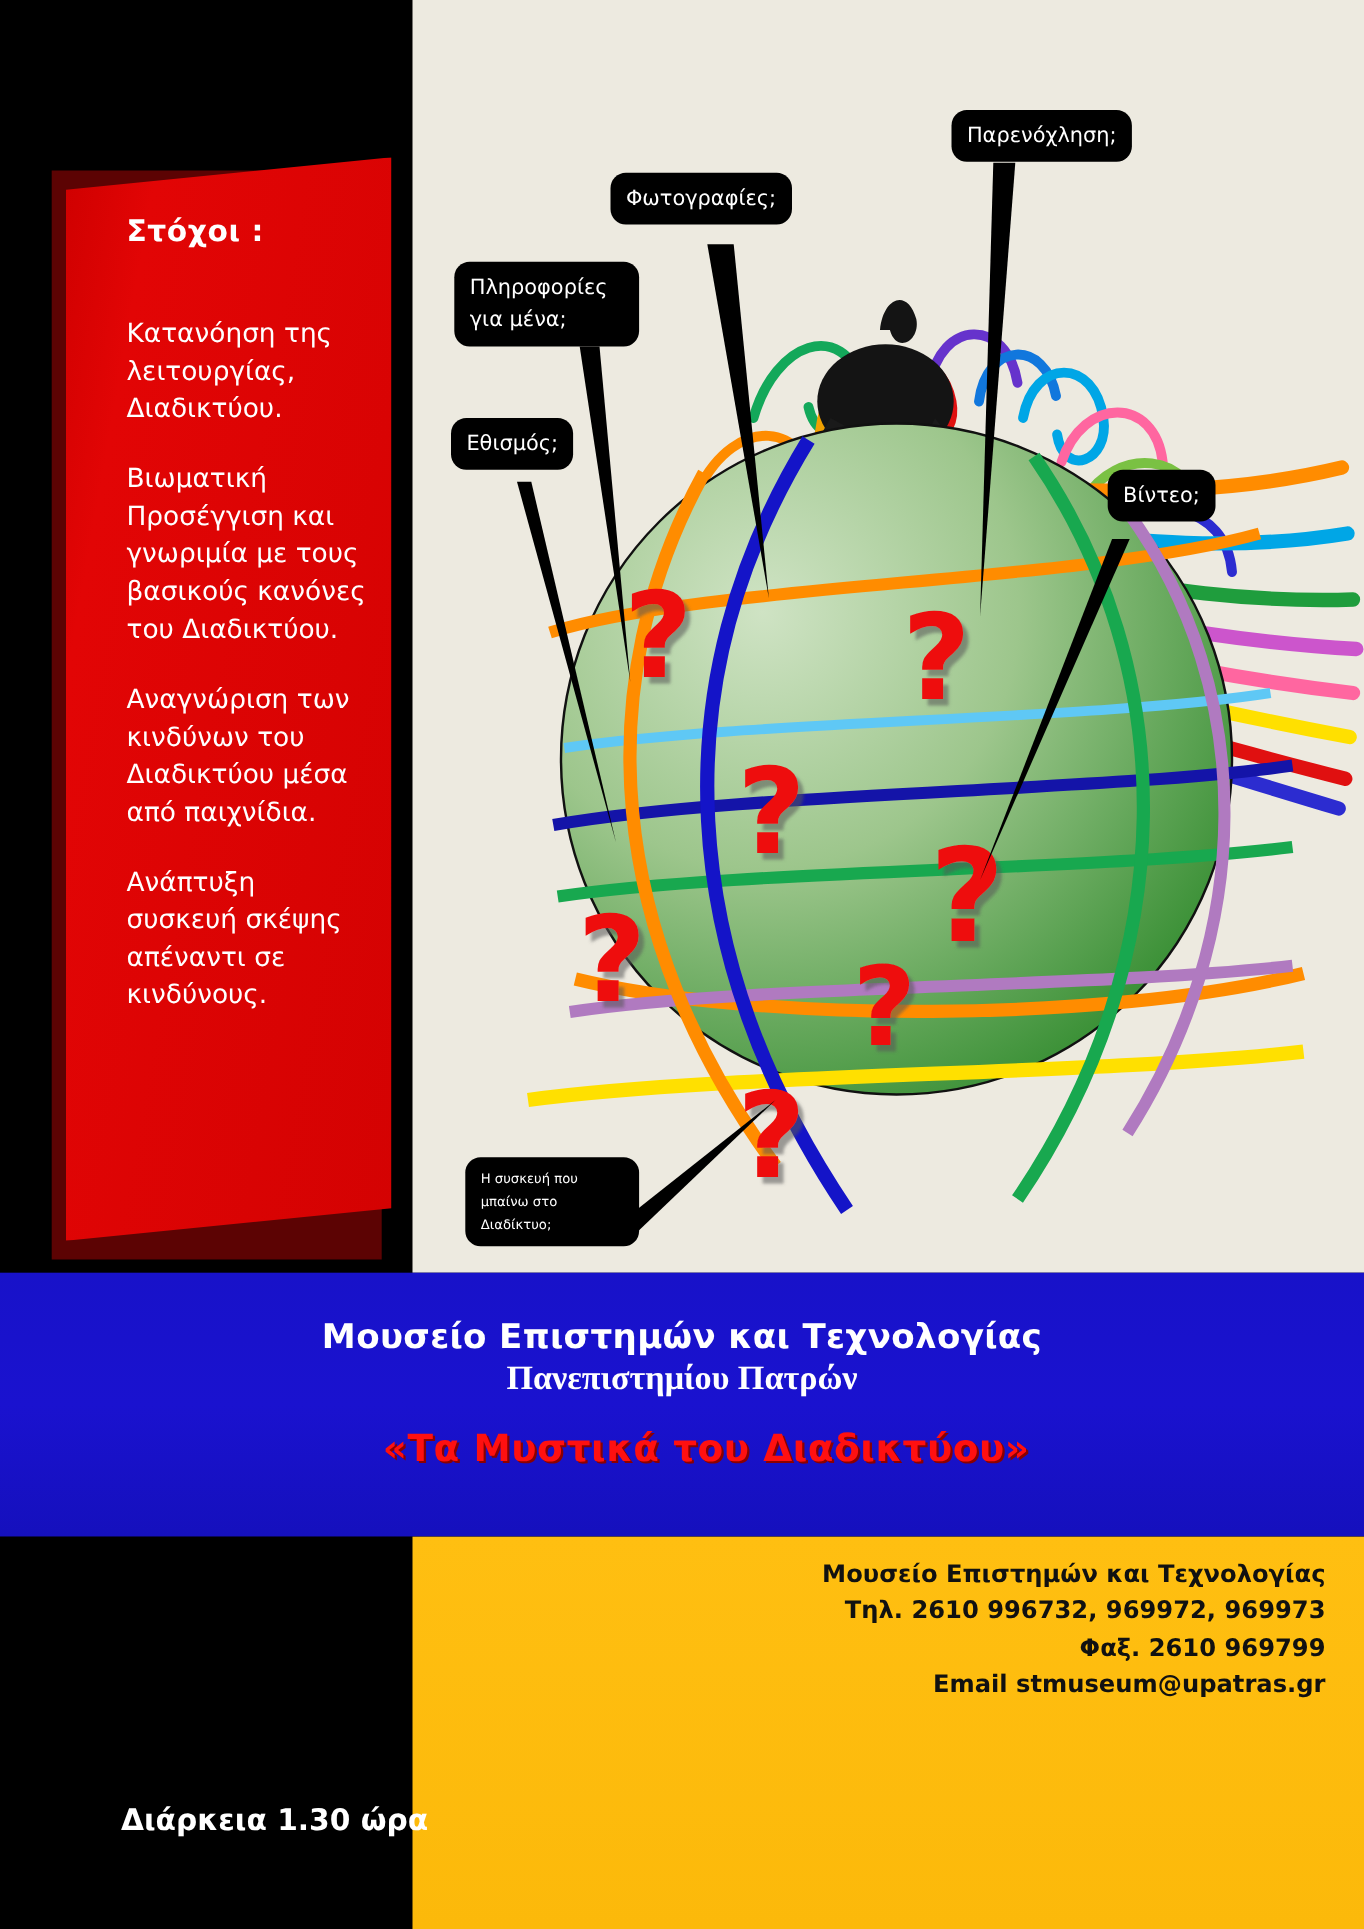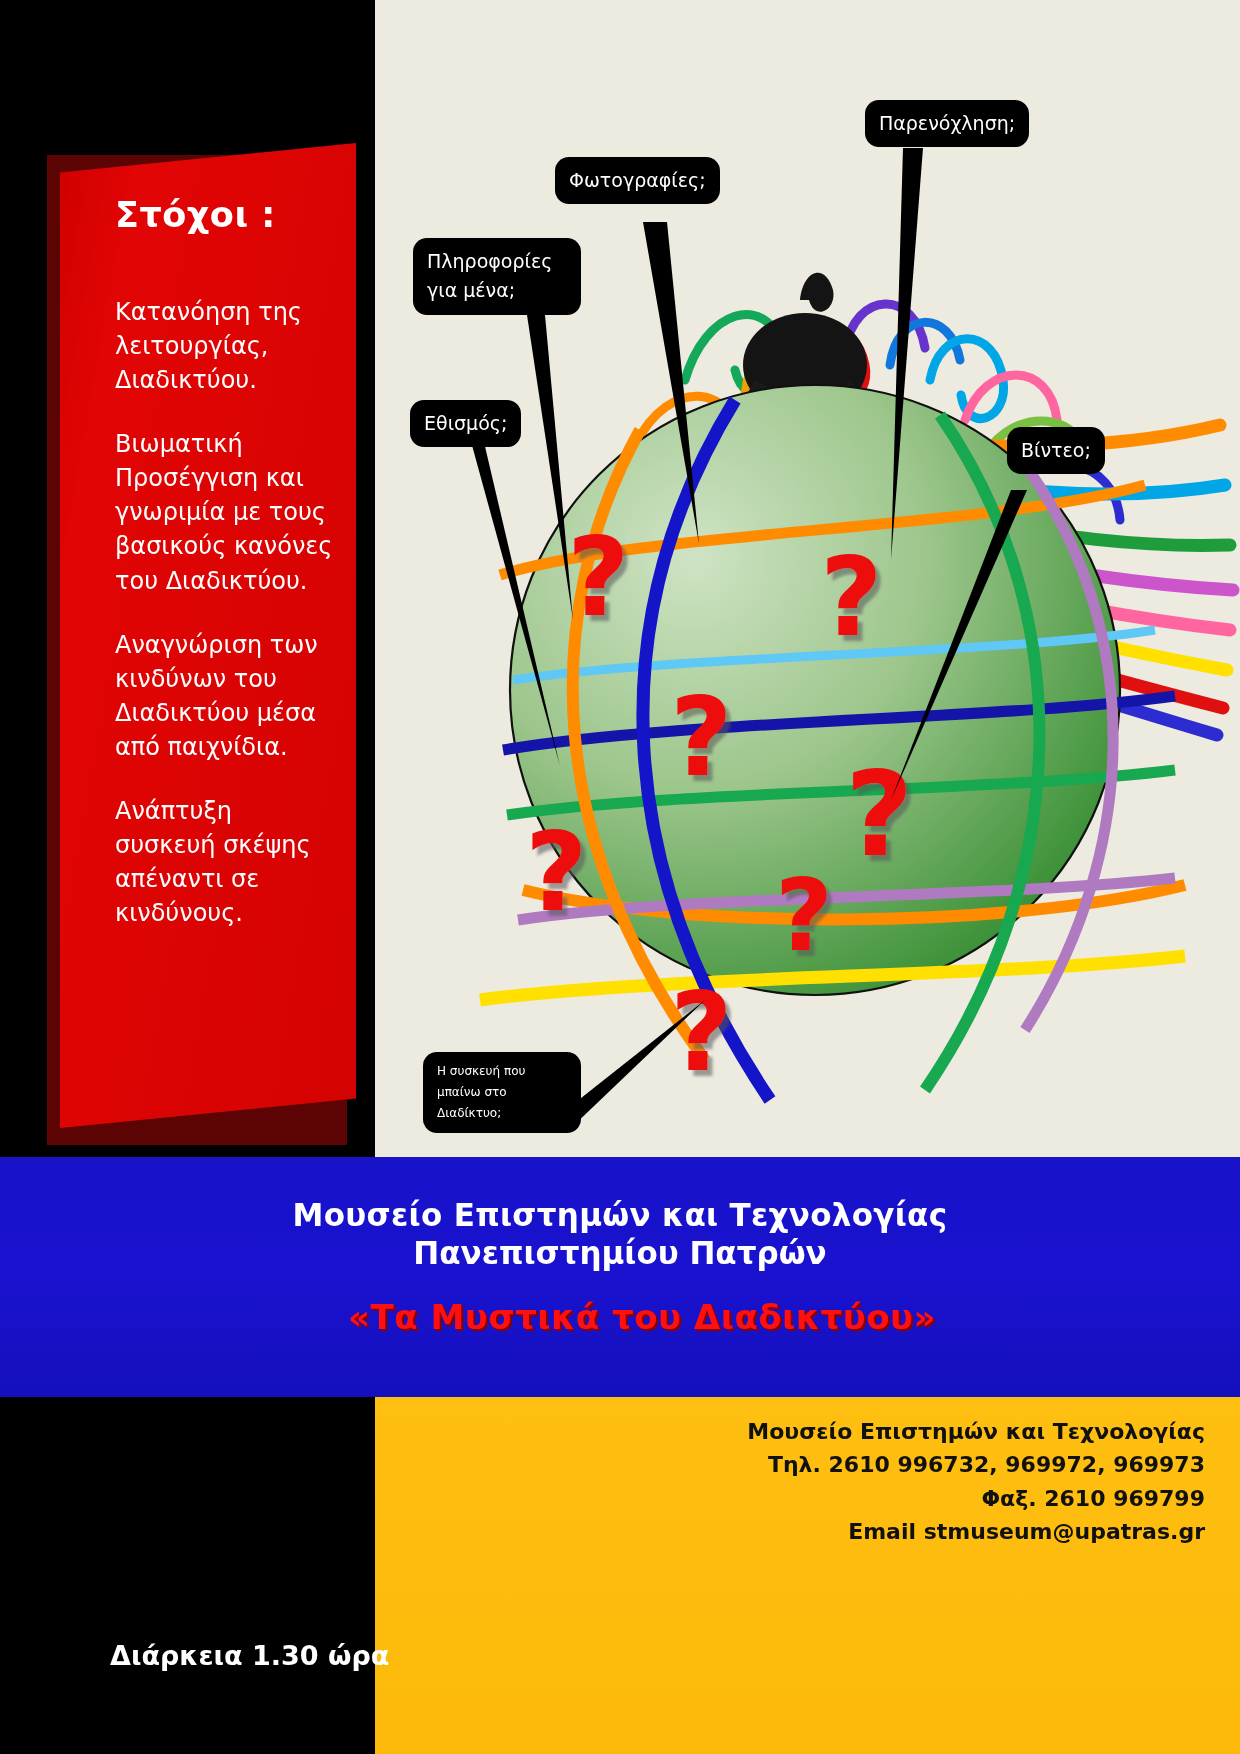--- a/index.html
+++ b/index.html
@@ -46,21 +46,21 @@
     height: 985px;
     background: #E00000;
     background: linear-gradient(100deg,#cf0000 0%, #e20505 18%, #d40202 100%);
     clip-path: polygon(0% 3%, 100% 0%, 100% 97%, 0% 100%);
     color: #ffffff;
   }
   #goals-inner {
     padding: 52px 20px 0 55px;
   }
   .goals-title {
-    font-size: 35px;
+    font-size: 27px;
     font-weight: bold;
     letter-spacing: .5px;
     margin-bottom: 60px;
   }
   .goal-item {
     font-size: 24px;
     line-height: 1.42;
     margin-bottom: 30px;
     font-weight: normal;
   }
@@ -103,20 +103,21 @@
   #museum-line1 {
     font-size: 31px;
     font-weight: bold;
     padding-top: 40px;
     letter-spacing: .3px;
   }
   #museum-line2 {
     font-size: 31px;
     font-weight: bold;
     margin-top: 2px;
+    font-family: Liberation Serif, serif;
   }
   #program-line {
     font-size: 22px;
     margin-top: 18px;
     font-weight: normal;
   }
   #program-title {
     margin-top: 26px;
     font-size: 34px;
     font-weight: bold;
@@ -254,21 +255,21 @@
       <polygon points="268,222 292,222 324,544" fill="#000"></polygon>
       <polygon points="528,148 548,148 516,560" fill="#000"></polygon>
       <polygon points="636,490 652,490 516,800" fill="#000"></polygon>
       <polygon points="196,1106 196,1128 330,1000" fill="#000"></polygon>
     </svg>
 
     <div class="bubble" style="left:490px;top:100px;">Παρενόχληση;</div>
     <div class="bubble" style="left:180px;top:157px;">Φωτογραφίες;</div>
     <div class="bubble" style="left:38px;top:238px;width:140px;">Πληροφορίες
 για μένα;</div>
-    <div class="bubble" style="left:35px;top:400px;">Εθισμός;</div>
+    <div class="bubble" style="left:35px;top:380px;">Εθισμός;</div>
     <div class="bubble" style="left:632px;top:427px;">Βίντεο;</div>
     <div class="bubble" style="left:48px;top:1052px;width:130px;font-size:12px;line-height:1.75;">Η συσκευή που
 μπαίνω  στο
 Διαδίκτυο;</div>
   </div>
 
   <div id="goals-shadow"></div>
   <div id="goals-panel">
     <div id="goals-inner">
       <div class="goals-title">Στόχοι :</div>

